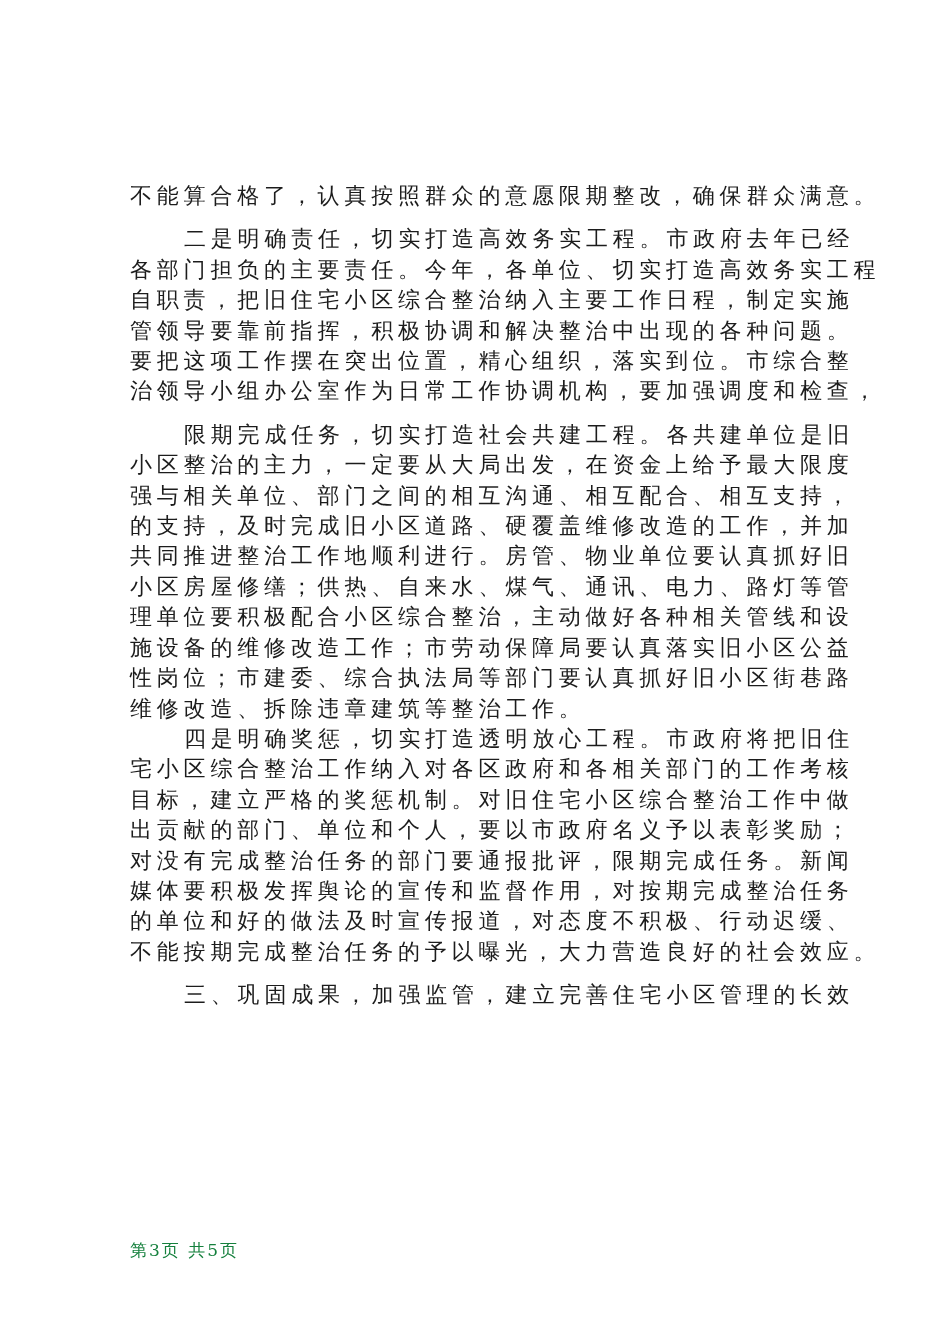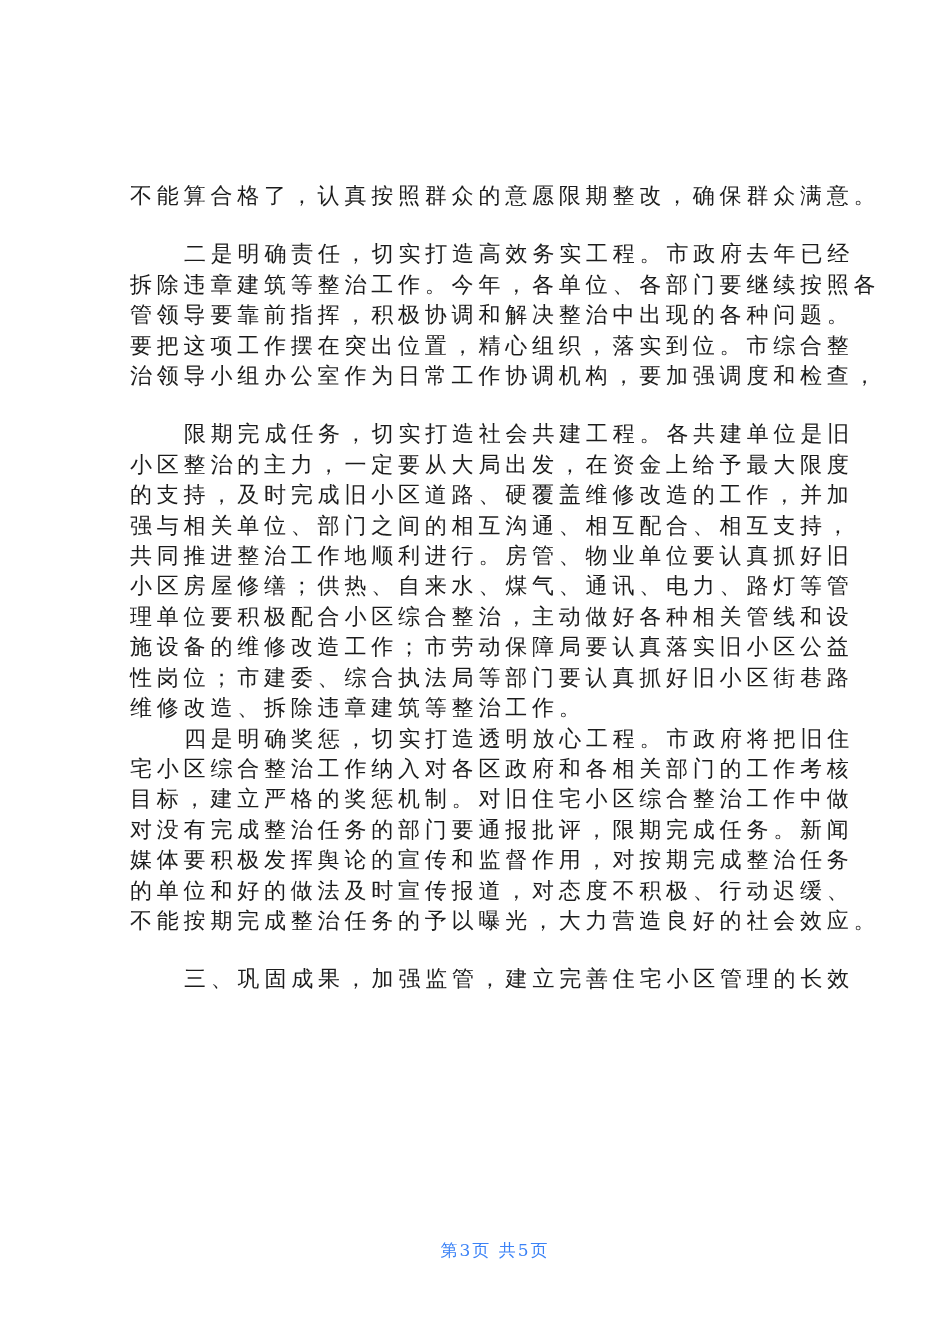--- a/index.html
+++ b/index.html
@@ -24,76 +24,77 @@
     position: absolute;
     left: 130px;
     top: 181px;
     width: 735px;
   }
   .paragraph {
     margin: 0;
     padding: 0;
   }
   .paragraph.space-before {
-    margin-top: 28px;
+    margin-top: 13px;
   }
   .text-line {
     font-size: 22px;
     line-height: 30.4px;
     letter-spacing: 4.8px;
     white-space: nowrap;
     font-weight: 400;
     font-family: Liberation Serif, serif;
   }
   .text-line.indent {
     text-indent: 54px;
   }
   .page-footer {
     position: absolute;
     left: 130px;
     top: 1239px;
     width: 730px;
-    text-align: center;
     font-size: 17px;
     line-height: 22px;
     letter-spacing: 2px;
-    color: #3b82f6;
+    color: #15803d;
   }
 </style>
 </head>
 <body>
 
 <div class="page">
   <div class="page-body" id="body-container">
       <div class="paragraph">
         <div class="text-line">不能算合格了，认真按照群众的意愿限期整改，确保群众满意。</div>
       </div>
       <div class="paragraph space-before">
         <div class="text-line indent">二是明确责任，切实打造高效务实工程。市政府去年已经</div>
-        <div class="text-line">拆除违章建筑等整治工作。今年，各单位、各部门要继续按照各</div>
+        <div class="text-line">各部门担负的主要责任。今年，各单位、切实打造高效务实工程</div>
+        <div class="text-line">自职责，把旧住宅小区综合整治纳入主要工作日程，制定实施</div>
         <div class="text-line">管领导要靠前指挥，积极协调和解决整治中出现的各种问题。</div>
         <div class="text-line">要把这项工作摆在突出位置，精心组织，落实到位。市综合整</div>
         <div class="text-line">治领导小组办公室作为日常工作协调机构，要加强调度和检查，</div>
       </div>
       <div class="paragraph space-before">
         <div class="text-line indent">限期完成任务，切实打造社会共建工程。各共建单位是旧</div>
         <div class="text-line">小区整治的主力，一定要从大局出发，在资金上给予最大限度</div>
+        <div class="text-line">强与相关单位、部门之间的相互沟通、相互配合、相互支持，</div>
         <div class="text-line">的支持，及时完成旧小区道路、硬覆盖维修改造的工作，并加</div>
-        <div class="text-line">强与相关单位、部门之间的相互沟通、相互配合、相互支持，</div>
         <div class="text-line">共同推进整治工作地顺利进行。房管、物业单位要认真抓好旧</div>
         <div class="text-line">小区房屋修缮；供热、自来水、煤气、通讯、电力、路灯等管</div>
         <div class="text-line">理单位要积极配合小区综合整治，主动做好各种相关管线和设</div>
         <div class="text-line">施设备的维修改造工作；市劳动保障局要认真落实旧小区公益</div>
         <div class="text-line">性岗位；市建委、综合执法局等部门要认真抓好旧小区街巷路</div>
         <div class="text-line">维修改造、拆除违章建筑等整治工作。</div>
       </div>
       <div class="paragraph">
         <div class="text-line indent">四是明确奖惩，切实打造透明放心工程。市政府将把旧住</div>
         <div class="text-line">宅小区综合整治工作纳入对各区政府和各相关部门的工作考核</div>
         <div class="text-line">目标，建立严格的奖惩机制。对旧住宅小区综合整治工作中做</div>
+        <div class="text-line">出贡献的部门、单位和个人，要以市政府名义予以表彰奖励；</div>
         <div class="text-line">对没有完成整治任务的部门要通报批评，限期完成任务。新闻</div>
         <div class="text-line">媒体要积极发挥舆论的宣传和监督作用，对按期完成整治任务</div>
         <div class="text-line">的单位和好的做法及时宣传报道，对态度不积极、行动迟缓、</div>
         <div class="text-line">不能按期完成整治任务的予以曝光，大力营造良好的社会效应。</div>
       </div>
       <div class="paragraph space-before">
         <div class="text-line indent">三、巩固成果，加强监管，建立完善住宅小区管理的长效</div>
       </div>
     </div>
   <div class="page-footer">

